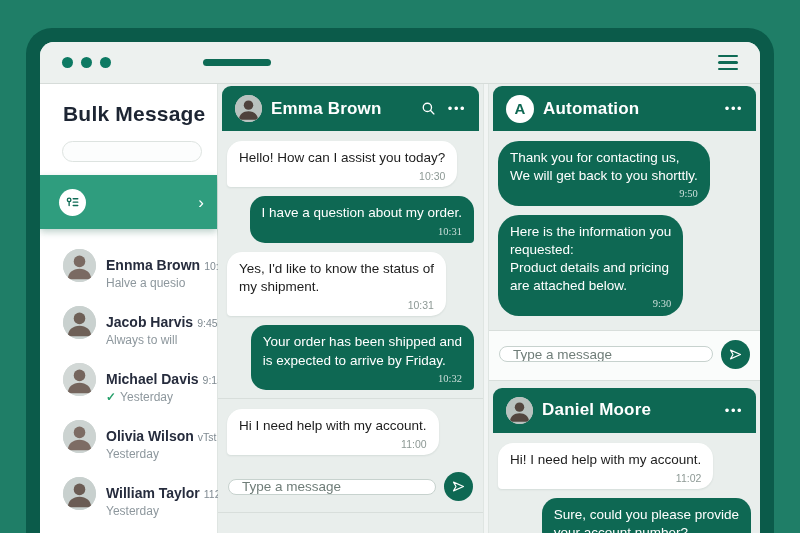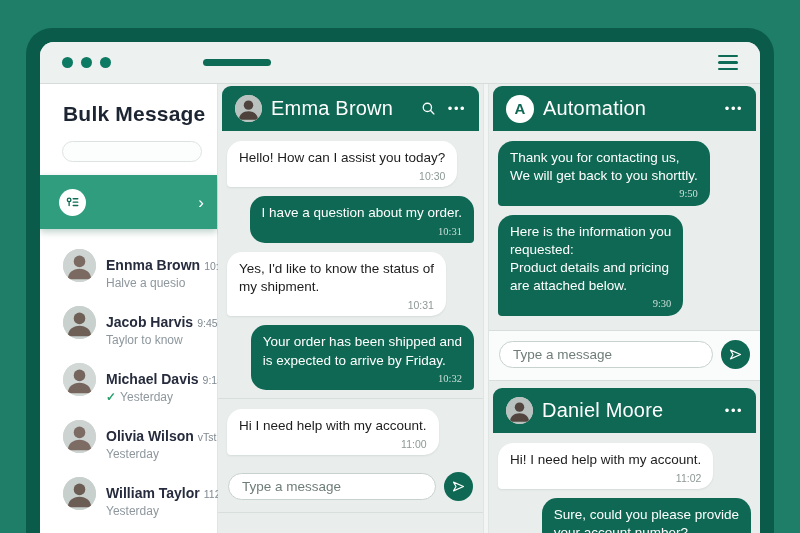--- a/index.html
+++ b/index.html
@@ -50,42 +50,42 @@
 
   
   .panel { background:#e9eeec; display:flex; flex-direction:column; min-width:0; }
   .panel.middle { width:265px; flex:0 0 auto; }
   .gutter { width:6px; background:#f2f5f4; border-left:1px solid #dfe5e2; border-right:1px solid #dfe5e2; flex:0 0 auto; }
   .panel.right { flex:1; }
 
   .chat-header { margin:2px 4px 0; background:#0e6853; border-radius:9px 9px 0 0; height:45px;
     display:flex; align-items:center; padding:0 13px; gap:9px; color:#fff; flex:0 0 auto; }
   .chat-header .avatar { width:27px; height:27px; }
-  .chat-title { font-size:20px; font-weight:normal; letter-spacing:.2px; }
+  .chat-title { font-size:17px; font-weight:bold; letter-spacing:.2px; }
   .header-icons { margin-left:auto; display:flex; align-items:center; gap:12px; }
   .hicon { cursor:pointer; display:flex; align-items:center; }
   .ellipsis { color:#fff; font-size:13px; letter-spacing:1.5px; cursor:pointer; line-height:1; }
   .avatar-letter { width:28px; height:28px; border-radius:50%; background:#fff; color:#0e6853;
     font-weight:bold; font-size:15px; display:flex; align-items:center; justify-content:center; flex:0 0 auto; }
 
   .msgs { padding:10px 9px 8px; display:flex; flex-direction:column; gap:9px; }
   .bubble { max-width:232px; padding:8px 12px 4px; border-radius:15px; font-size:13.5px;
     line-height:1.35; }
   .bubble .b-text { white-space:pre-line; }
   .bubble.in { background:#ffffff; color:#1d1d1d; align-self:flex-start;
     border-bottom-left-radius:4px; box-shadow:0 1px 2px rgba(40,70,60,.10); }
   .bubble.out { background:#0e6853; color:#fff; align-self:flex-end; border-bottom-right-radius:4px; }
-  .bubble.bot { background:#0e6853; color:#fff; align-self:flex-start; border-bottom-left-radius:4px; }
+  .bubble.bot { background:#0e6853; color:#fff; align-self:flex-start; border-bottom-left-radius:4px;border-radius:21px; }
   .b-time { display:block; text-align:right; font-size:10.5px; margin-top:2px; color:#8d9995; }
   .bubble.out .b-time, .bubble.bot .b-time { color:rgba(255,255,255,.78);font-family:Liberation Serif, serif; }
 
   .hr { height:1px; background:#d8dedb; flex:0 0 auto; }
 
   .input-row { display:flex; align-items:center; gap:8px; padding:9px 10px 11px; flex:0 0 auto; }
-  .type-pill { flex:1; height:27px; border:1.5px solid #c7d2ce; border-radius:15px; background:#fff;
+  .type-pill { flex:1; height:16px; border:1.5px solid #c7d2ce; border-radius:15px; background:#fff;
     padding:0 13px; font-size:13.5px; color:#1d4ed8; outline:none; font-family:"Liberation Sans", sans-serif; min-width:0; }
   .type-pill::placeholder { color:#6f7d78; opacity:1; }
   .send-btn { width:29px; height:29px; border-radius:50%; background:#0e6853; border:none; cursor:pointer;
     display:flex; align-items:center; justify-content:center; flex:0 0 auto; }
 
   .input-strip { background:#fafcfb; border-top:1px solid #d8dedb; border-bottom:1px solid #d8dedb;
     margin-top:6px; flex:0 0 auto; }
   .chat-header.second { margin-top:7px; }
   .spacer-flex { flex:1; }
 </style>
@@ -152,21 +152,21 @@
                   <rect width="24" height="24" fill="#c9d1cf"></rect>
                   <circle cx="12" cy="9" r="4.2" fill="#6e6057"></circle>
                   <path d="M3.5 22c0-4.6 3.8-7.6 8.5-7.6s8.5 3 8.5 7.6z" fill="#6e6057"></path>
                 </svg>
             </span>
             <span class="c-body">
               <span class="c-top">
                 <span class="c-name">Jacob Harvis</span>
                 <span class="c-time">9:45</span>
               </span>
-              <span class="c-preview">Taylor to know</span>
+              <span class="c-preview">Always to will</span>
             </span>
           </div>
 
           <div class="contact">
             <span class="avatar">
               <svg viewBox="0 0 24 24">
                   <rect width="24" height="24" fill="#d2d8d6"></rect>
                   <circle cx="12" cy="9" r="4.2" fill="#75655d"></circle>
                   <path d="M3.5 22c0-4.6 3.8-7.6 8.5-7.6s8.5 3 8.5 7.6z" fill="#75655d"></path>
                 </svg>

